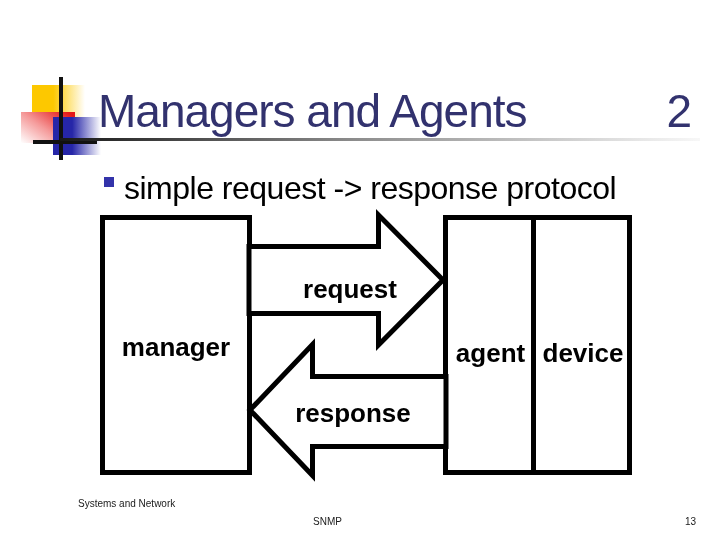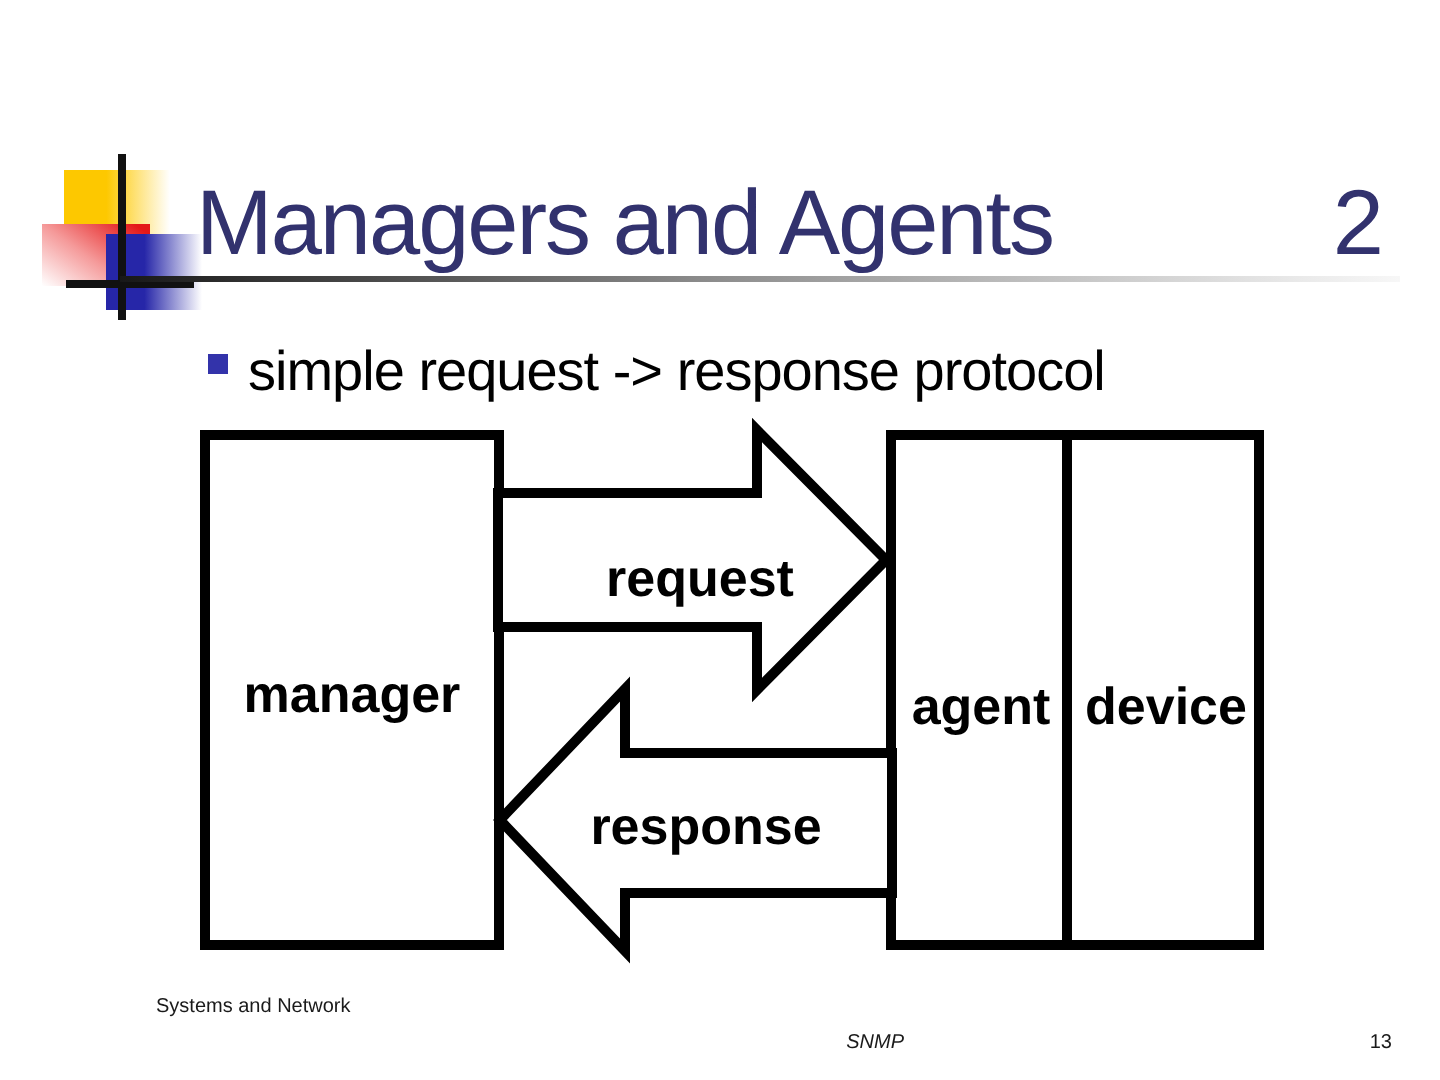--- a/index.html
+++ b/index.html
@@ -24,32 +24,32 @@
     position:absolute;left:98px;top:88px;font-size:46px;line-height:1;
     color:#32326e;letter-spacing:-1px;white-space:nowrap;
   }
   #page-number{
     position:absolute;right:52px;top:88px;font-size:46px;line-height:1;
     color:#32326e;
   }
   
   #bullet-marker{position:absolute;left:104px;top:177px;width:10px;height:10px;background:#3333aa;}
   #bullet-text{
-    position:absolute;left:124px;top:172px;font-size:28px;line-height:1;
+    position:absolute;left:124px;top:172px;font-size:32px;line-height:1;
     color:#000;white-space:nowrap;letter-spacing:-0.5px;
   }
   
   #diagram{position:absolute;left:0;top:0;width:720px;height:540px;}
   #diagram text{
     font-family:"Liberation Sans",sans-serif;font-weight:bold;font-size:26px;fill:#000;
   }
   
   .footer{position:absolute;font-size:10px;color:#1a1a1a;line-height:18px;}
   #footer-left{left:78px;top:495px;}
-  #footer-center{left:300px;top:513px;width:152px;text-align:right;font-style:italic;}
+  #footer-center{left:313px;top:513px;width:152px;text-align:left;}
   #footer-right{right:48px;top:513px;}
 </style>
 </head>
 <body>
 
 <div id="slide">
 
   <div class="deco" id="deco-yellow"></div>
   <div class="deco" id="deco-red"></div>
   <div class="deco" id="deco-blue"></div>

